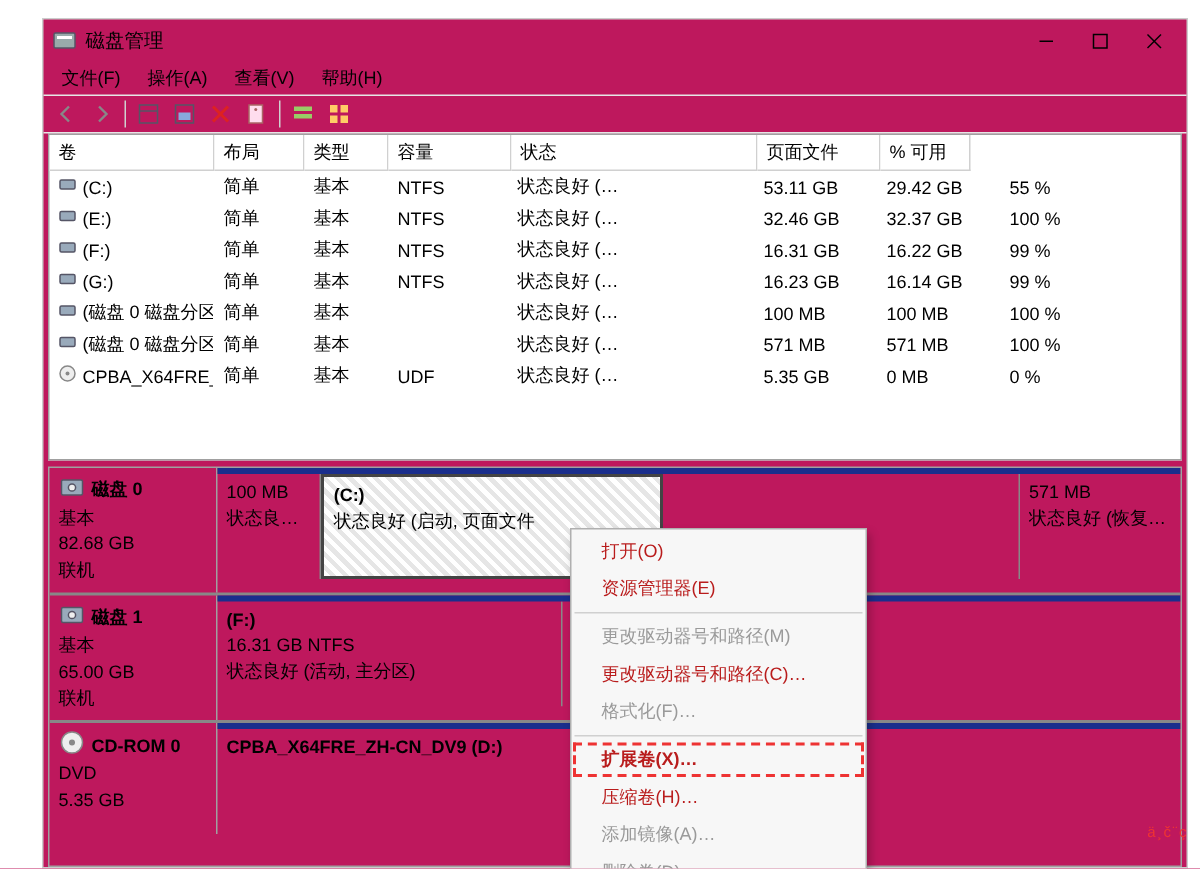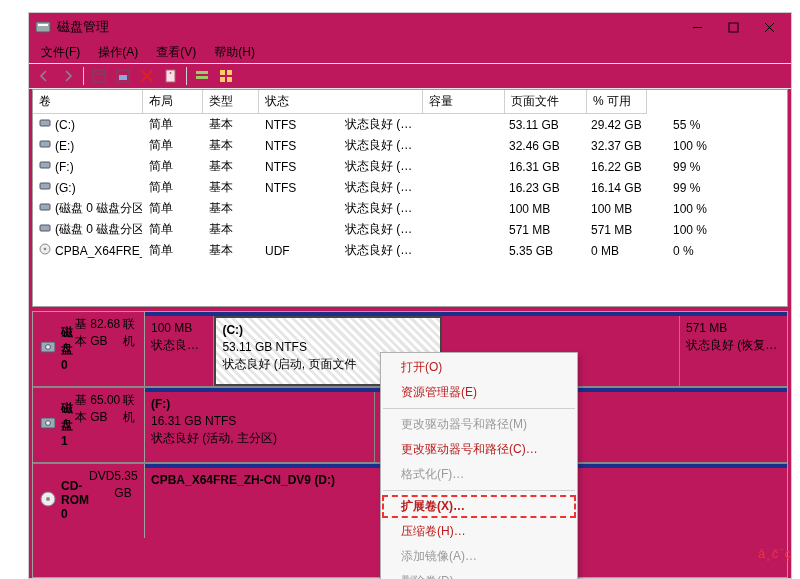--- a/index.html
+++ b/index.html
@@ -21,37 +21,37 @@
   .grid { border: 1px solid #a0a0a0; margin: 0 3px; overflow:hidden; flex: 0 0 auto; height: 218px; background:#fff; }
   .grid-head, .grid-row { display:flex; }
   .grid-head .gh { background:#fff; border-right:1px solid #d0d0d0; border-bottom:1px solid #d0d0d0; padding: 3px 6px; font-size:12px; }
   .grid-row .gc { padding: 2px 6px; white-space:nowrap; overflow:hidden; text-overflow:ellipsis; border-right:1px solid transparent; font-size:12px; display:flex; align-items:center; gap:4px;}
   .col-vol{width:110px;} .col-layout{width:60px;} .col-type{width:56px;} .col-fs{width:80px;} .col-status{width:164px;} .col-cap{width:82px;} .col-free{width:82px;} .col-pct{width:60px;}
   .vicon svg { width:12px; height:12px; }
 
   .panes { flex:1; margin: 4px 3px 0 3px; border:1px solid #a0a0a0; display:flex; flex-direction:column; overflow:hidden; }
   .disk-row { display:flex; border-bottom: 2px solid #888; }
   .disk-row:last-child { border-bottom:none; }
-  .disk-head { width: 112px; border-right:1px solid #a0a0a0; display:flex; flex-direction:row; padding:4px 6px 6px 6px; }
+  .disk-head { width: 112px; border-right:1px solid #a0a0a0; display:flex; flex-direction:column; padding:4px 6px 6px 6px; }
   .disk-head .dh-icon { display:flex; align-items:center; gap:4px; font-weight:bold; }
   .disk-head .dh-row { font-size:12px; line-height:1.45; }
   .part-strip { flex:1; display:flex; border-top: 4.5px solid #1a2e8c; height: 74px; overflow:hidden; }
   .part { border-right:1px solid #888; display:flex; flex-direction:column; padding: 4px 6px; font-size:12px; position:relative; overflow:hidden; }
   .part:last-child { border-right:none; }
   .part .pline { line-height:1.4; white-space:nowrap; overflow:hidden; text-overflow:ellipsis; }
   .part.sel { background: repeating-linear-gradient(45deg, #fff, #fff 3px, #e6e6e6 3px, #e6e6e6 6px); border: 2px solid #444; }
   .part.black-top { border-top: 4.5px solid #000; margin-top:-4.5px; }
 
   .ctxmenu { position:absolute; left: 380px; top: 352px; width: 198px; background:#f7f7f7; border:1px solid #b0b0b0; box-shadow: 2px 3px 6px rgba(0,0,0,0.25); z-index: 50; padding:2px 0; }
   .ctxmenu .cm { padding: 4px 22px 4px 20px; display:flex; align-items:center; justify-content:space-between; font-size:12px; color:#b91c1c; }
   .ctxmenu .cm.disabled { color:#9a9a9a; }
   .ctxmenu .sep { height:1px; background:#d0d0d0; margin:3px 2px; }
   .ctxmenu .highlight { outline: 2px dashed #e33; outline-offset: -3px; font-weight: bold; }
 
-  .watermark { position:absolute; right: 8px; bottom: 18px; color:#e33; font-size:13px; letter-spacing:1px;text-align:right; }
+  .watermark { position:absolute; right: 8px; bottom: 18px; color:#e33; font-size:10px; letter-spacing:1px;text-align:right; }
 </style>
 </head>
 <body>
 
 <div class="window">
 
   <div class="titlebar">
     <span class="icon">
       <svg viewBox="0 0 16 16">
           <rect x="1" y="3" width="14" height="10" rx="1" fill="#9aa" stroke="#556"></rect>
@@ -137,22 +137,22 @@
           <rect x="9" y="9" width="5" height="5" fill="#fc6"></rect>
         </svg>
       </div>
   </div>
 
   <div class="grid">
     <div class="grid-head">
       <div class="gh col-vol">卷</div>
       <div class="gh col-layout">布局</div>
       <div class="gh col-type">类型</div>
+      <div class="gh col-cap">容量</div>
       <div class="gh col-status">状态</div>
-      <div class="gh col-cap">容量</div>
       <div class="gh col-free">页面文件</div>
       <div class="gh col-pct">% 可用</div>
     </div>
     <div id="grid-body">
         <div class="grid-row">
           <div class="gc col-vol">
             <span class="vicon"><svg viewBox="0 0 12 12">
                 <rect x="1" y="3" width="10" height="6" rx="1" fill="#9ab" stroke="#556"></rect>
               </svg></span>
             <span>(C:)</span>
@@ -274,21 +274,20 @@
           <div class="dh-row">联机</div>
         </div>
         <div class="part-strip">
           <div class="part" style="width: 70px;">
             <div class="pline" style="font-weight:bold"></div>
             <div class="pline">100 MB</div>
             <div class="pline">状态良好 (EFI 系</div>
           </div>
           <div class="part sel" style="width: 230px;">
             <div class="pline" style="font-weight:bold">(C:)</div>
-            <div class="pline">53.11 GB NTFS</div>
             <div class="pline">状态良好 (启动, 页面文件</div>
           </div>
           <div class="part black-top" style="width: 240px;">
             <div class="pline" style="font-weight:bold"></div>
             <div class="pline"></div>
             <div class="pline"></div>
           </div>
           <div class="part" style="width: 108px;">
             <div class="pline" style="font-weight:bold"></div>
             <div class="pline">571 MB</div>

